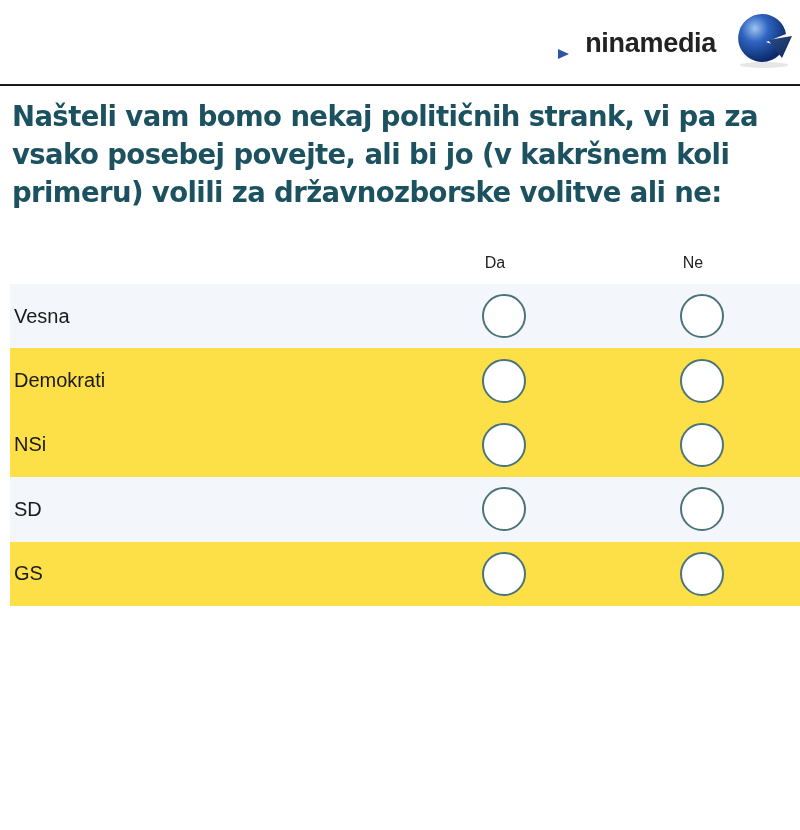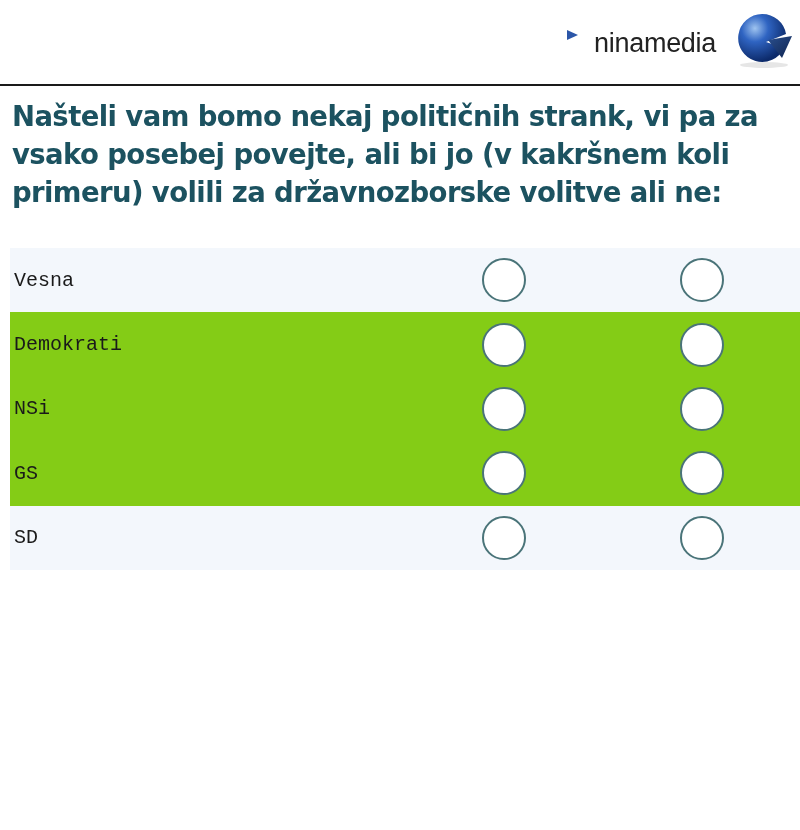--- a/index.html
+++ b/index.html
@@ -15,22 +15,23 @@
       position: relative;
       height: 86px;
       border-bottom: 2px solid #1a1a1a;
       box-sizing: border-box;
     }
     .brand {
       position: absolute;
       right: 84px;
       top: 28px;
       display: flex;
-      align-items: flex-start;
+      align-items: flex-end;
       gap: 16px;
+      font-weight: bold;
     }
     .brand-arrow {
       width: 0; height: 0;
       border-top: 5px solid transparent;
       border-bottom: 5px solid transparent;
       border-left: 11px solid #2b56a8;
       margin-top: 2px;
     }
     .brand-text {
       font-family: "Liberation Sans", sans-serif;
@@ -76,26 +77,25 @@
       color: #222;
       transform: translateX(-50%);
     }
     .row {
       position: relative;
       height: 64.4px;
       display: flex;
       align-items: center;
     }
     .row.odd { background: #f3f7fc; }
-    .row.even { background: #84cc16; }
+    .row.even { background: #fde047; }
     .row-label {
       padding-left: 4px;
       font-size: 20px;
       color: #1a1a1a;
-      font-family: Liberation Mono, monospace;
     }
     .radio {
       position: absolute;
       top: 50%;
       width: 44px;
       height: 44px;
       border-radius: 50%;
       border: 2.5px solid #4a7479;
       background: #ffffff;
       box-sizing: border-box;
@@ -125,39 +125,43 @@
     </defs>
     <ellipse cx="30" cy="55" rx="24" ry="3" fill="#e6e6e6"></ellipse>
     <path d="M28 4 A24 24 0 1 0 50 38 L32 32 L52 24 A24 24 0 0 0 28 4 Z" fill="url(#g1)"></path>
     <path d="M34 30 L58 26 L48 48 Z" fill="url(#g2)"></path>
   </svg>
 </div>
 
 <h1 class="question">Našteli vam bomo nekaj političnih strank, vi pa za vsako posebej povejte, ali bi jo (v kakršnem koli primeru) volili za državnozborske volitve ali ne:</h1>
 
 <div class="grid">
+  <div class="col-headers">
+    <span class="col-header" style="left:485px">Da</span>
+    <span class="col-header" style="left:683px">Ne</span>
+  </div>
 
   <div class="row odd">
     <span class="row-label">Vesna</span>
     <span class="radio" style="left:494px"></span>
     <span class="radio" style="left:692px"></span>
   </div>
   <div class="row even">
     <span class="row-label">Demokrati</span>
     <span class="radio" style="left:494px"></span>
     <span class="radio" style="left:692px"></span>
   </div>
   <div class="row even">
     <span class="row-label">NSi</span>
     <span class="radio" style="left:494px"></span>
     <span class="radio" style="left:692px"></span>
   </div>
-  <div class="row even">
-    <span class="row-label">GS</span>
+  <div class="row odd">
+    <span class="row-label">SD</span>
     <span class="radio" style="left:494px"></span>
     <span class="radio" style="left:692px"></span>
   </div>
-  <div class="row odd">
-    <span class="row-label">SD</span>
+  <div class="row even">
+    <span class="row-label">GS</span>
     <span class="radio" style="left:494px"></span>
     <span class="radio" style="left:692px"></span>
   </div>
 </div>
 
 </body></html>

